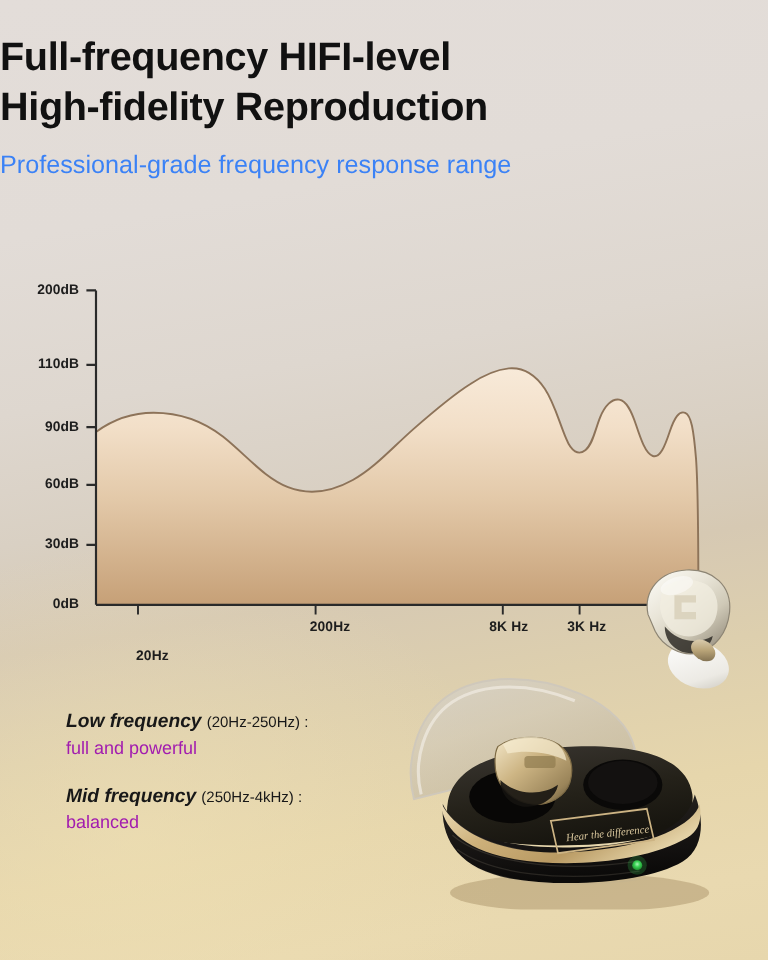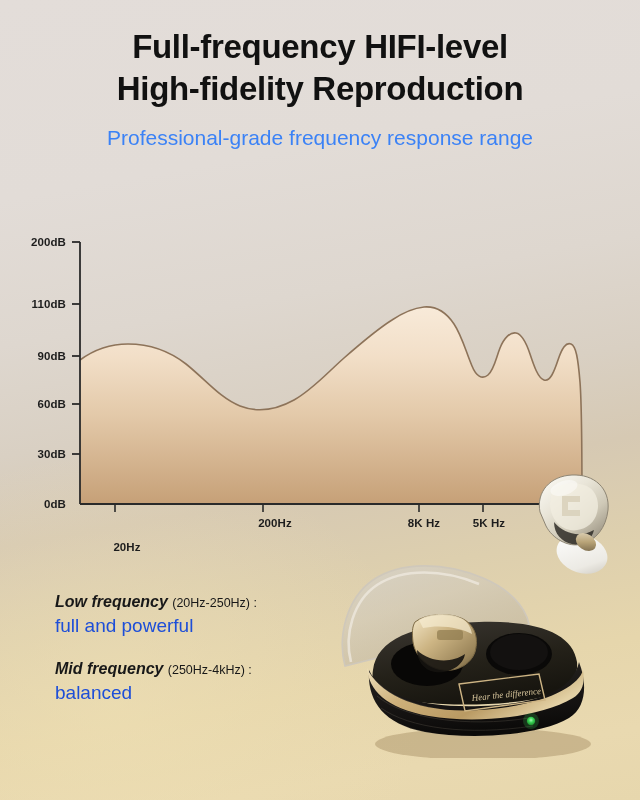--- a/index.html
+++ b/index.html
@@ -19,21 +19,21 @@
     position:relative;
     overflow:hidden;
   }
   .sheen {
     position:absolute; inset:0;
     background:radial-gradient(ellipse 70% 45% at 18% 88%, rgba(240,225,180,.55), rgba(240,225,180,0) 70%);
     pointer-events:none;
   }
 
   
-  .header { position:absolute; top:26px; left:0; width:640px; text-align:center; }
+  .header { position:absolute; top:26px; left:0; width:640px; text-align:left; }
   .title {
     font-size:33px; font-weight:bold; color:#111; letter-spacing:-0.3px;
     line-height:1.28;
   }
   .subtitle {
     margin-top:16px; font-size:21px; color:#3b82f6; font-weight:400;
   }
 
   
   .chart-wrap { position:absolute; left:0; top:232px; width:516px; height:300px; }
@@ -44,21 +44,21 @@
   }
   .ylab { text-align:right; transform:translateY(-50%); }
   .xlab { transform:translateX(-50%); }
 
   
   .features { position:absolute; left:55px; top:592px; width:320px; }
   .feat { margin-bottom:20px; }
   .feat .line1 { font-size:15.5px; color:#181818; line-height:1.25; }
   .feat .ttl { font-weight:bold; font-size:16px;font-style:italic; }
   .feat .rng { font-size:12.5px; }
-  .feat .line2 { font-size:19px; color:#1d4ed8; line-height:1.3; margin-top:2px;}
+  .feat .line2 { font-size:15px; color:#a21caf; line-height:1.3; margin-top:2px;}
 
   
   .bud { position:absolute; left:520px; top:468px; width:106px; height:108px; }
   .case { position:absolute; left:333px; top:558px; width:282px; height:200px; }
 </style>
 </head>
 <body>
 
 <div class="sheen"></div>
 
@@ -144,21 +144,21 @@
   <div class="ylab" style="left:8px;  top:10px;  width:58px;">200dB</div>
   <div class="ylab" style="left:8px;  top:72px;  width:58px;">110dB</div>
   <div class="ylab" style="left:8px;  top:124px; width:58px;">90dB</div>
   <div class="ylab" style="left:8px;  top:172px; width:58px;">60dB</div>
   <div class="ylab" style="left:8px;  top:222px; width:58px;">30dB</div>
   <div class="ylab" style="left:8px;  top:272px; width:58px;">0dB</div>
 
   <div class="xlab" style="left:127px; top:285px;margin-top:24px;">20Hz</div>
   <div class="xlab" style="left:275px; top:285px;">200Hz</div>
   <div class="xlab" style="left:424px; top:285px;">8K Hz</div>
-  <div class="xlab" style="left:489px; top:285px;">5K Hz</div>
+  <div class="xlab" style="left:489px; top:285px;">3K Hz</div>
 </div>
 
 <svg class="bud" viewBox="0 0 106 108">
   <defs>
     <linearGradient id="budShell" x1="0.1" y1="0" x2="0.9" y2="1">
       <stop offset="0%" stop-color="#fbfaf5"></stop>
       <stop offset="35%" stop-color="#e9e5d8"></stop>
       <stop offset="65%" stop-color="#cfc9b7"></stop>
       <stop offset="100%" stop-color="#8e8676"></stop>
     </linearGradient>

